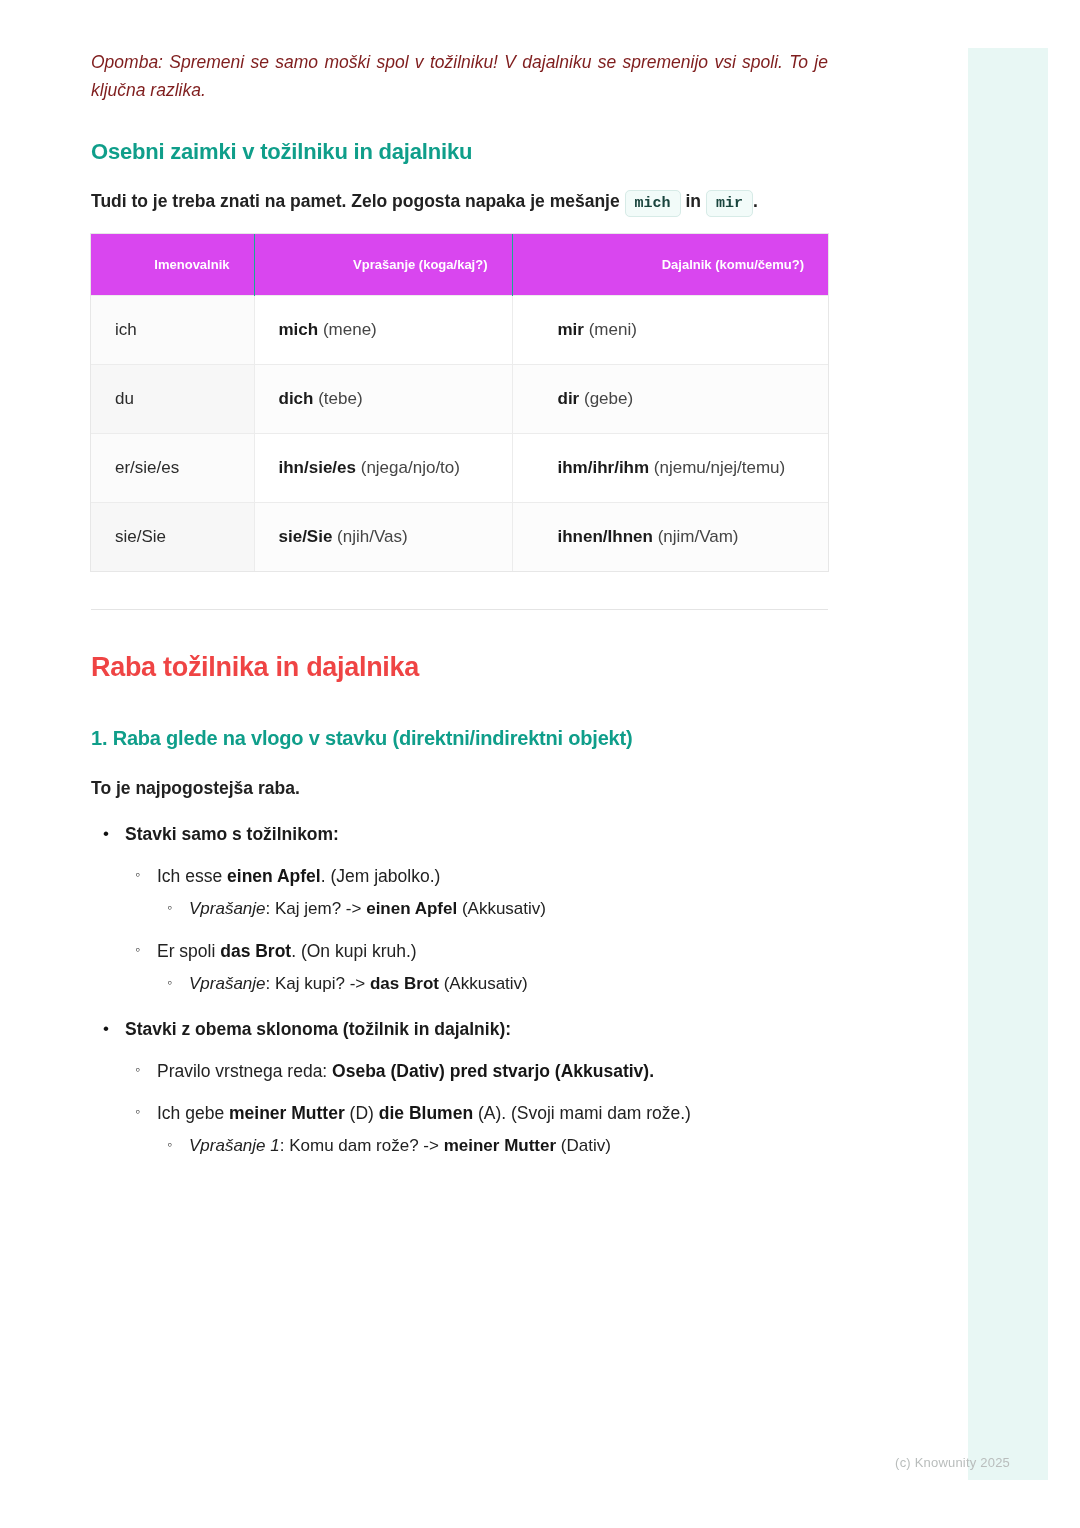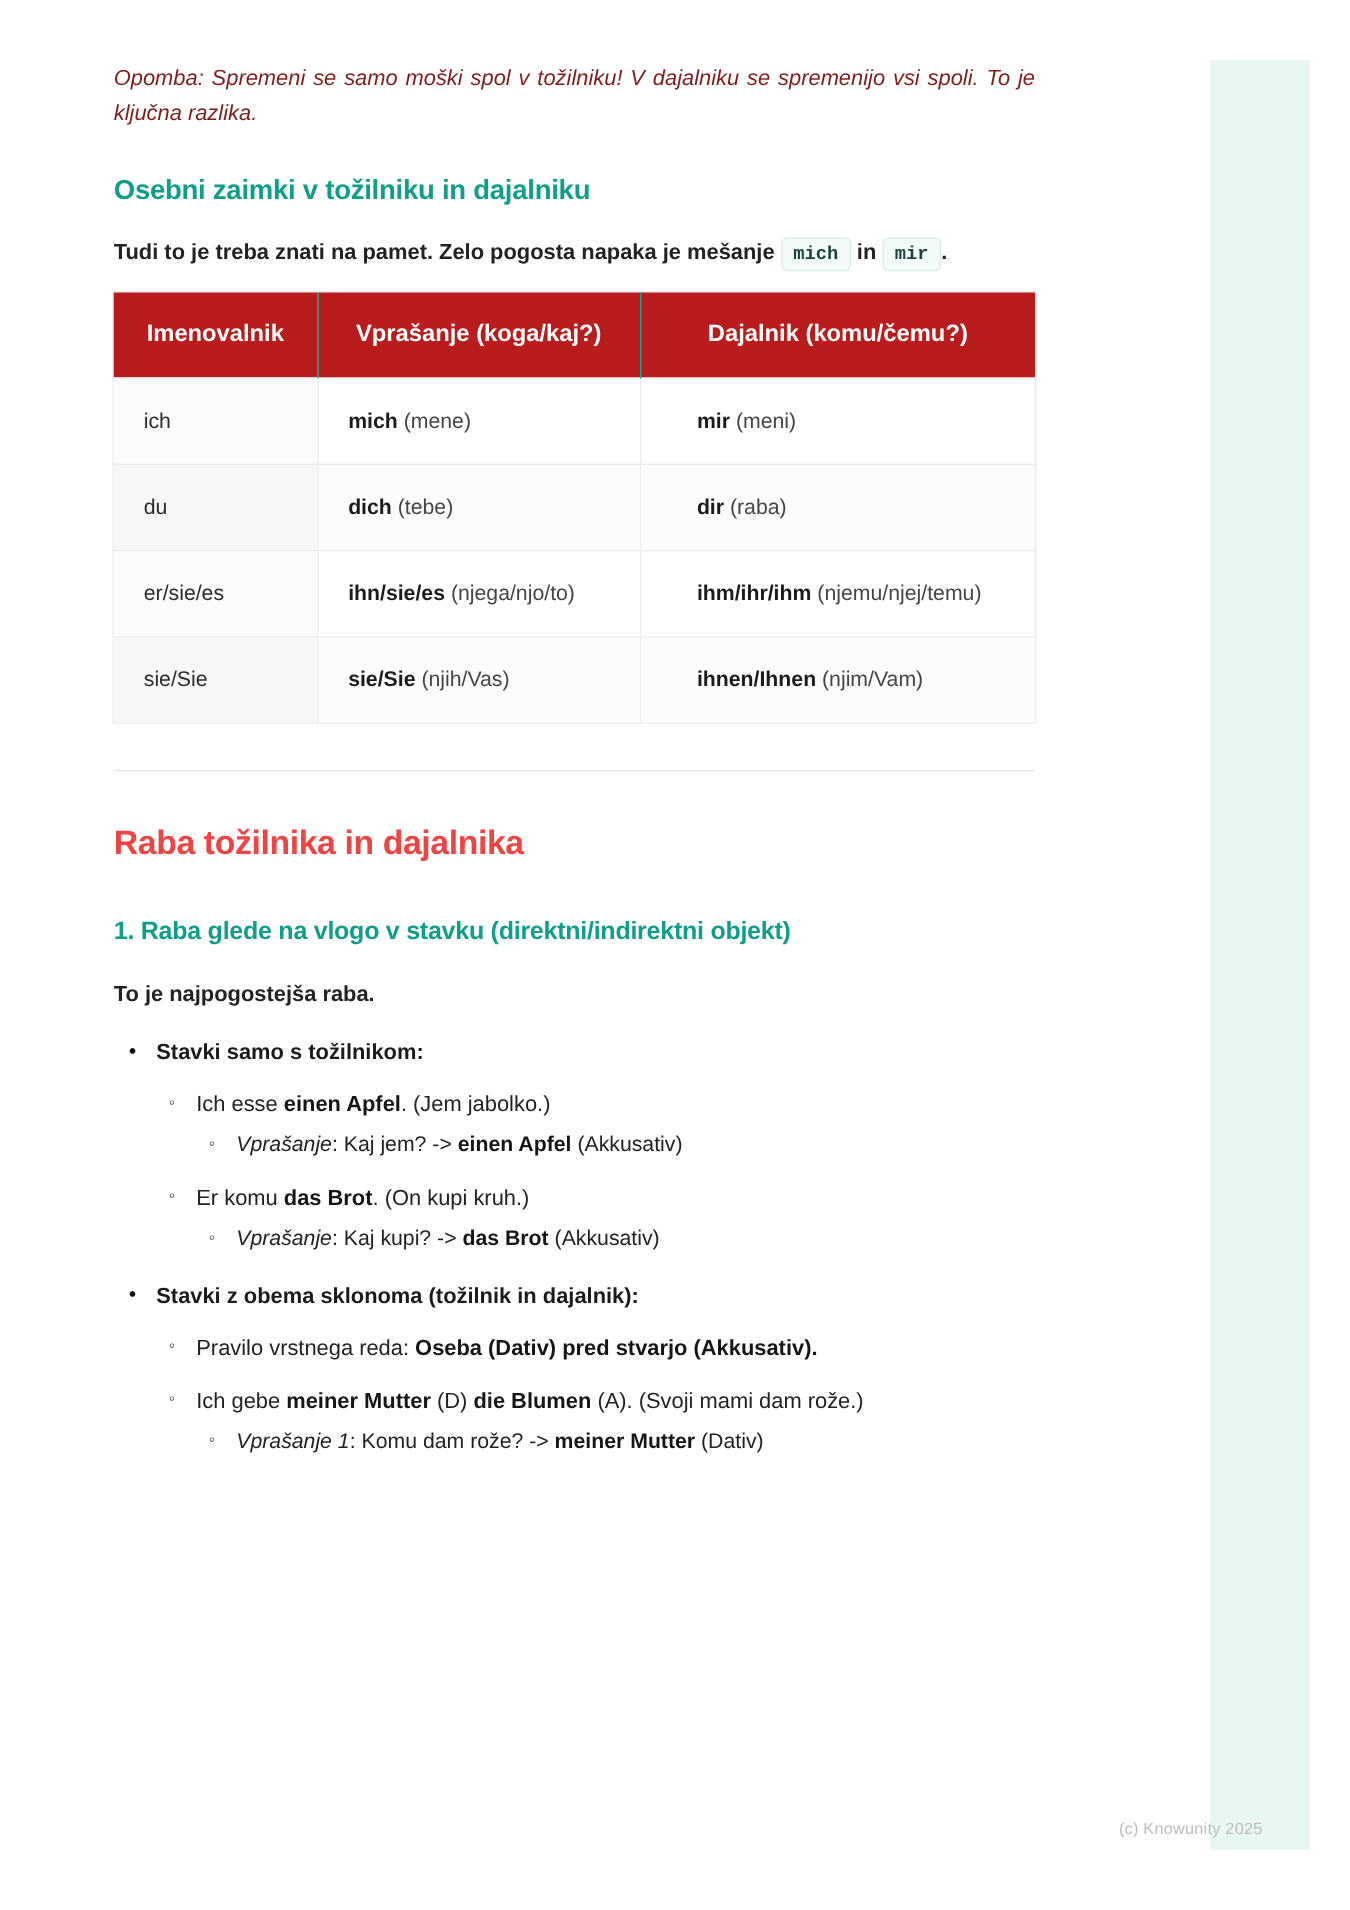--- a/index.html
+++ b/index.html
@@ -87,25 +87,25 @@
   
   table.pron {
     width: 100%;
     border-collapse: collapse;
     margin: 18px 0 0 0;
     background: #fff;
     box-shadow: 0 0 0 1px #e7e7e7;
     font-size: 17px;
   }
   table.pron thead th {
-    background: #b91c1c;
+    background: #d946ef;
     color: #ffffff;
-    text-align: center;
+    text-align: right;
     font-weight: 700;
-    font-size: 19px;
+    font-size: 13px;
     padding: 23px 24px;
     border-right: 1px solid #1aa894;
   }
   table.pron thead th:last-child { border-right: none; }
   table.pron tbody td {
     padding: 24px 24px;
     border-top: 1px solid #ececec;
     border-right: 1px solid #ececec;
     color: #2b2b2b;
     vertical-align: middle;
@@ -229,21 +229,21 @@
       </thead>
       <tbody>
         <tr>
           <td>ich</td>
           <td><b>mich</b> <span class="gloss">(mene)</span></td>
           <td><b>mir</b> <span class="gloss">(meni)</span></td>
         </tr>
         <tr>
           <td>du</td>
           <td><b>dich</b> <span class="gloss">(tebe)</span></td>
-          <td><b>dir</b> <span class="gloss">(raba)</span></td>
+          <td><b>dir</b> <span class="gloss">(gebe)</span></td>
         </tr>
         <tr>
           <td>er/sie/es</td>
           <td><b>ihn/sie/es</b> <span class="gloss">(njega/njo/to)</span></td>
           <td><b>ihm/ihr/ihm</b> <span class="gloss">(njemu/njej/temu)</span></td>
         </tr>
         <tr>
           <td>sie/Sie</td>
           <td><b>sie/Sie</b> <span class="gloss">(njih/Vas)</span></td>
           <td><b>ihnen/Ihnen</b> <span class="gloss">(njim/Vam)</span></td>
@@ -269,21 +269,21 @@
             <span>Ich esse </span><b class="b">einen Apfel</b><span>. (Jem jabolko.)</span>
             <ul class="l3">
               <li>
                 <span class="bullet3">◦</span>
                 <i class="i">Vprašanje</i><span>: Kaj jem? -&gt; </span><b class="b">einen Apfel</b><span> (Akkusativ)</span>
               </li>
             </ul>
           </li>
           <li>
             <span class="bullet2">◦</span>
-            <span>Er komu </span><b class="b">das Brot</b><span>. (On kupi kruh.)</span>
+            <span>Er spoli </span><b class="b">das Brot</b><span>. (On kupi kruh.)</span>
             <ul class="l3">
               <li>
                 <span class="bullet3">◦</span>
                 <i class="i">Vprašanje</i><span>: Kaj kupi? -&gt; </span><b class="b">das Brot</b><span> (Akkusativ)</span>
               </li>
             </ul>
           </li>
         </ul>
       </li>
 

